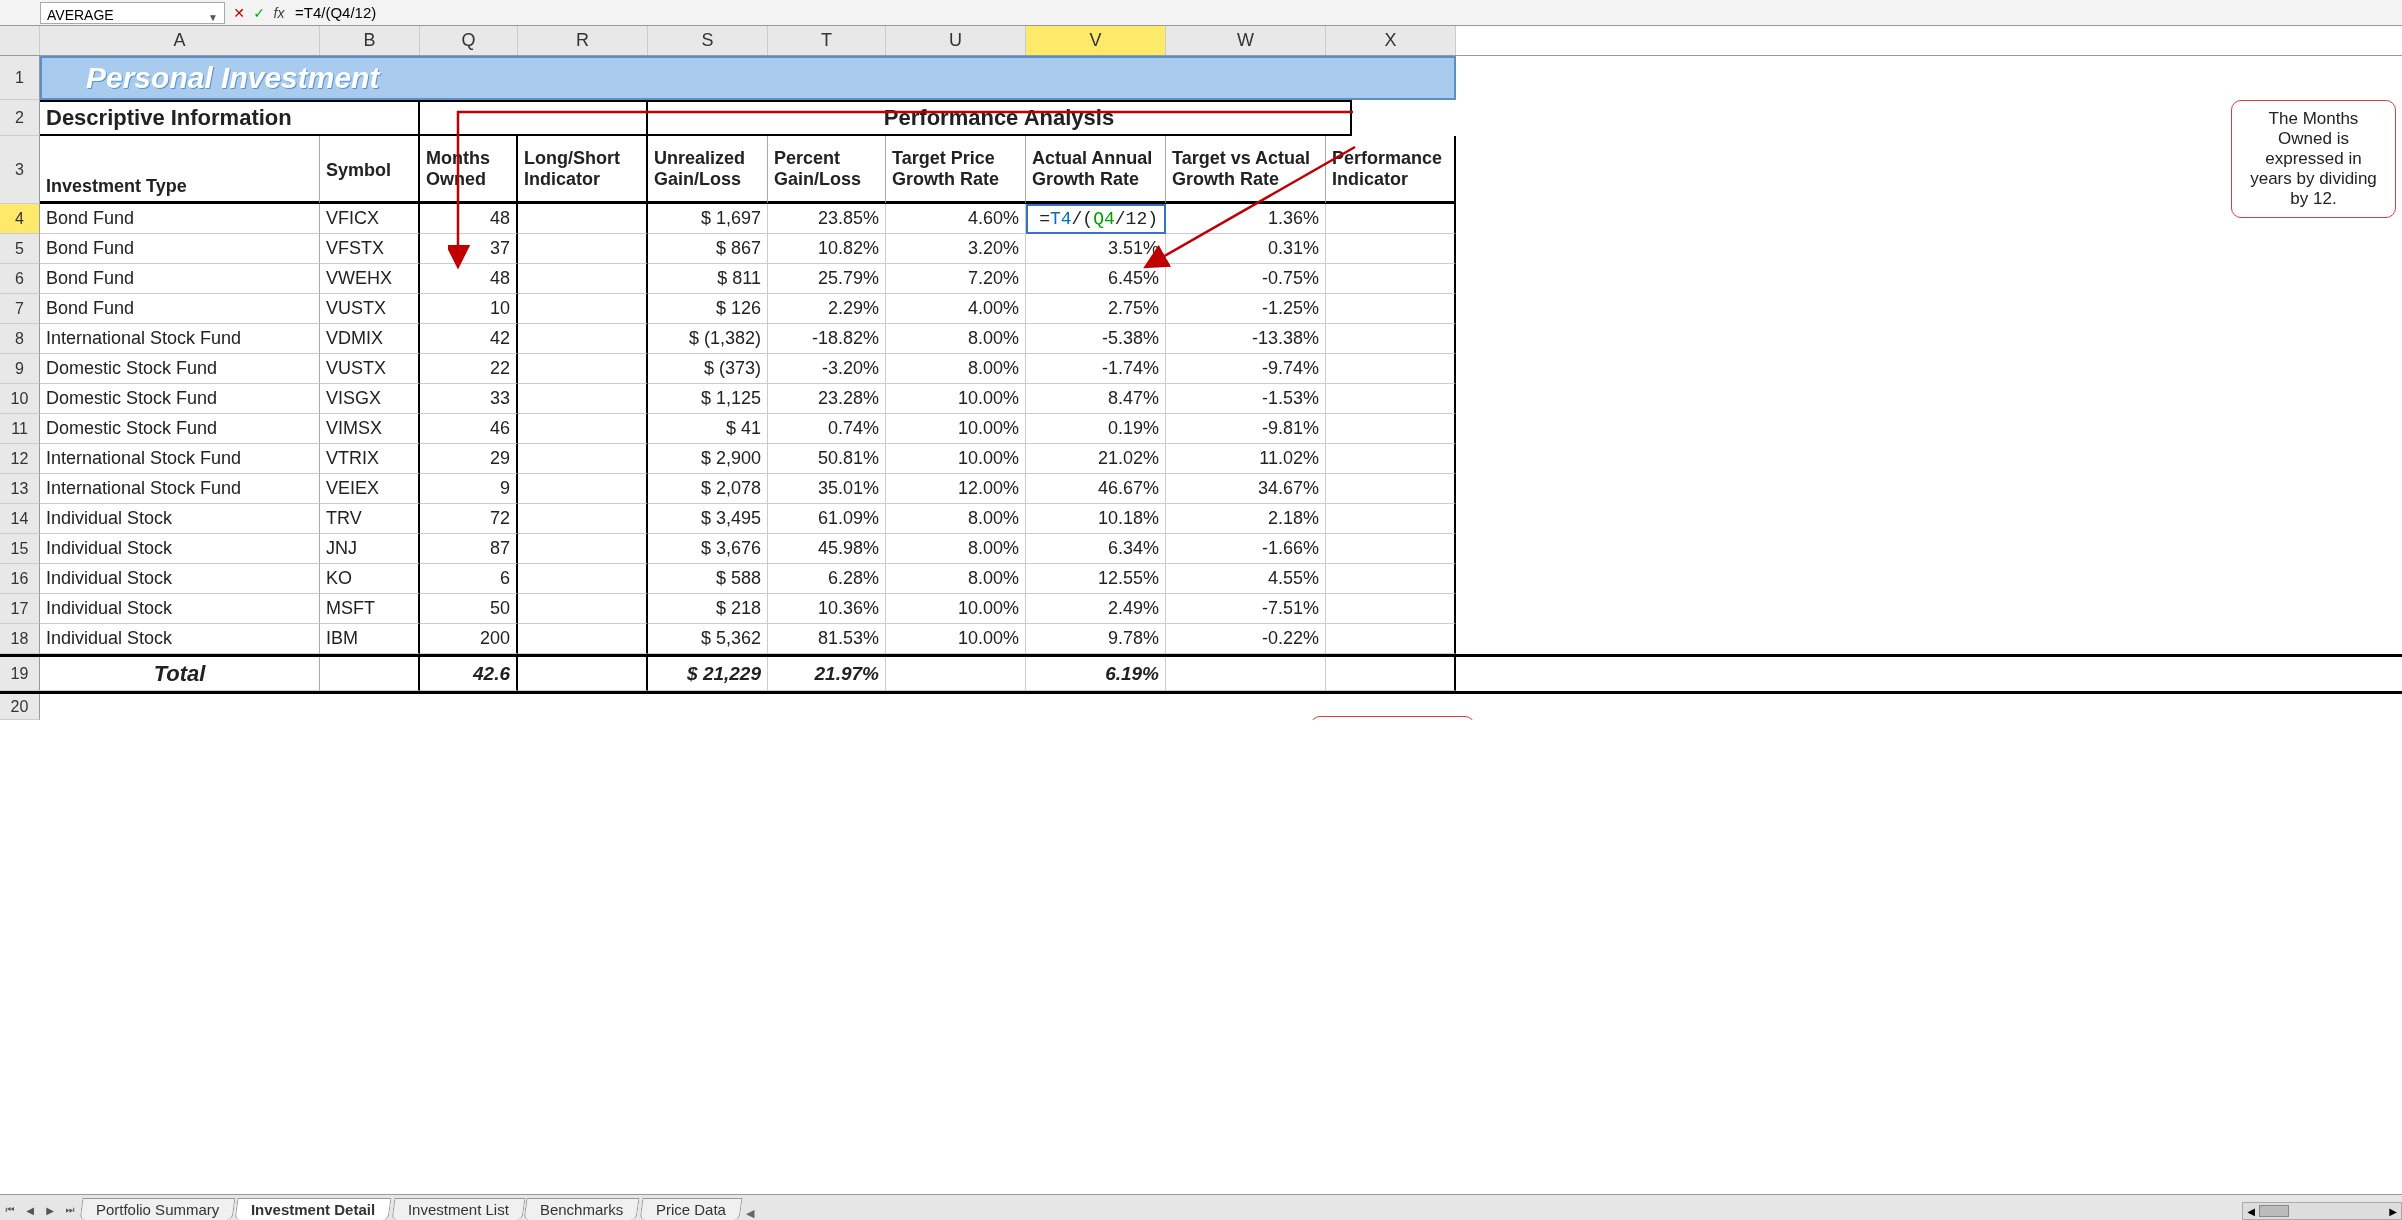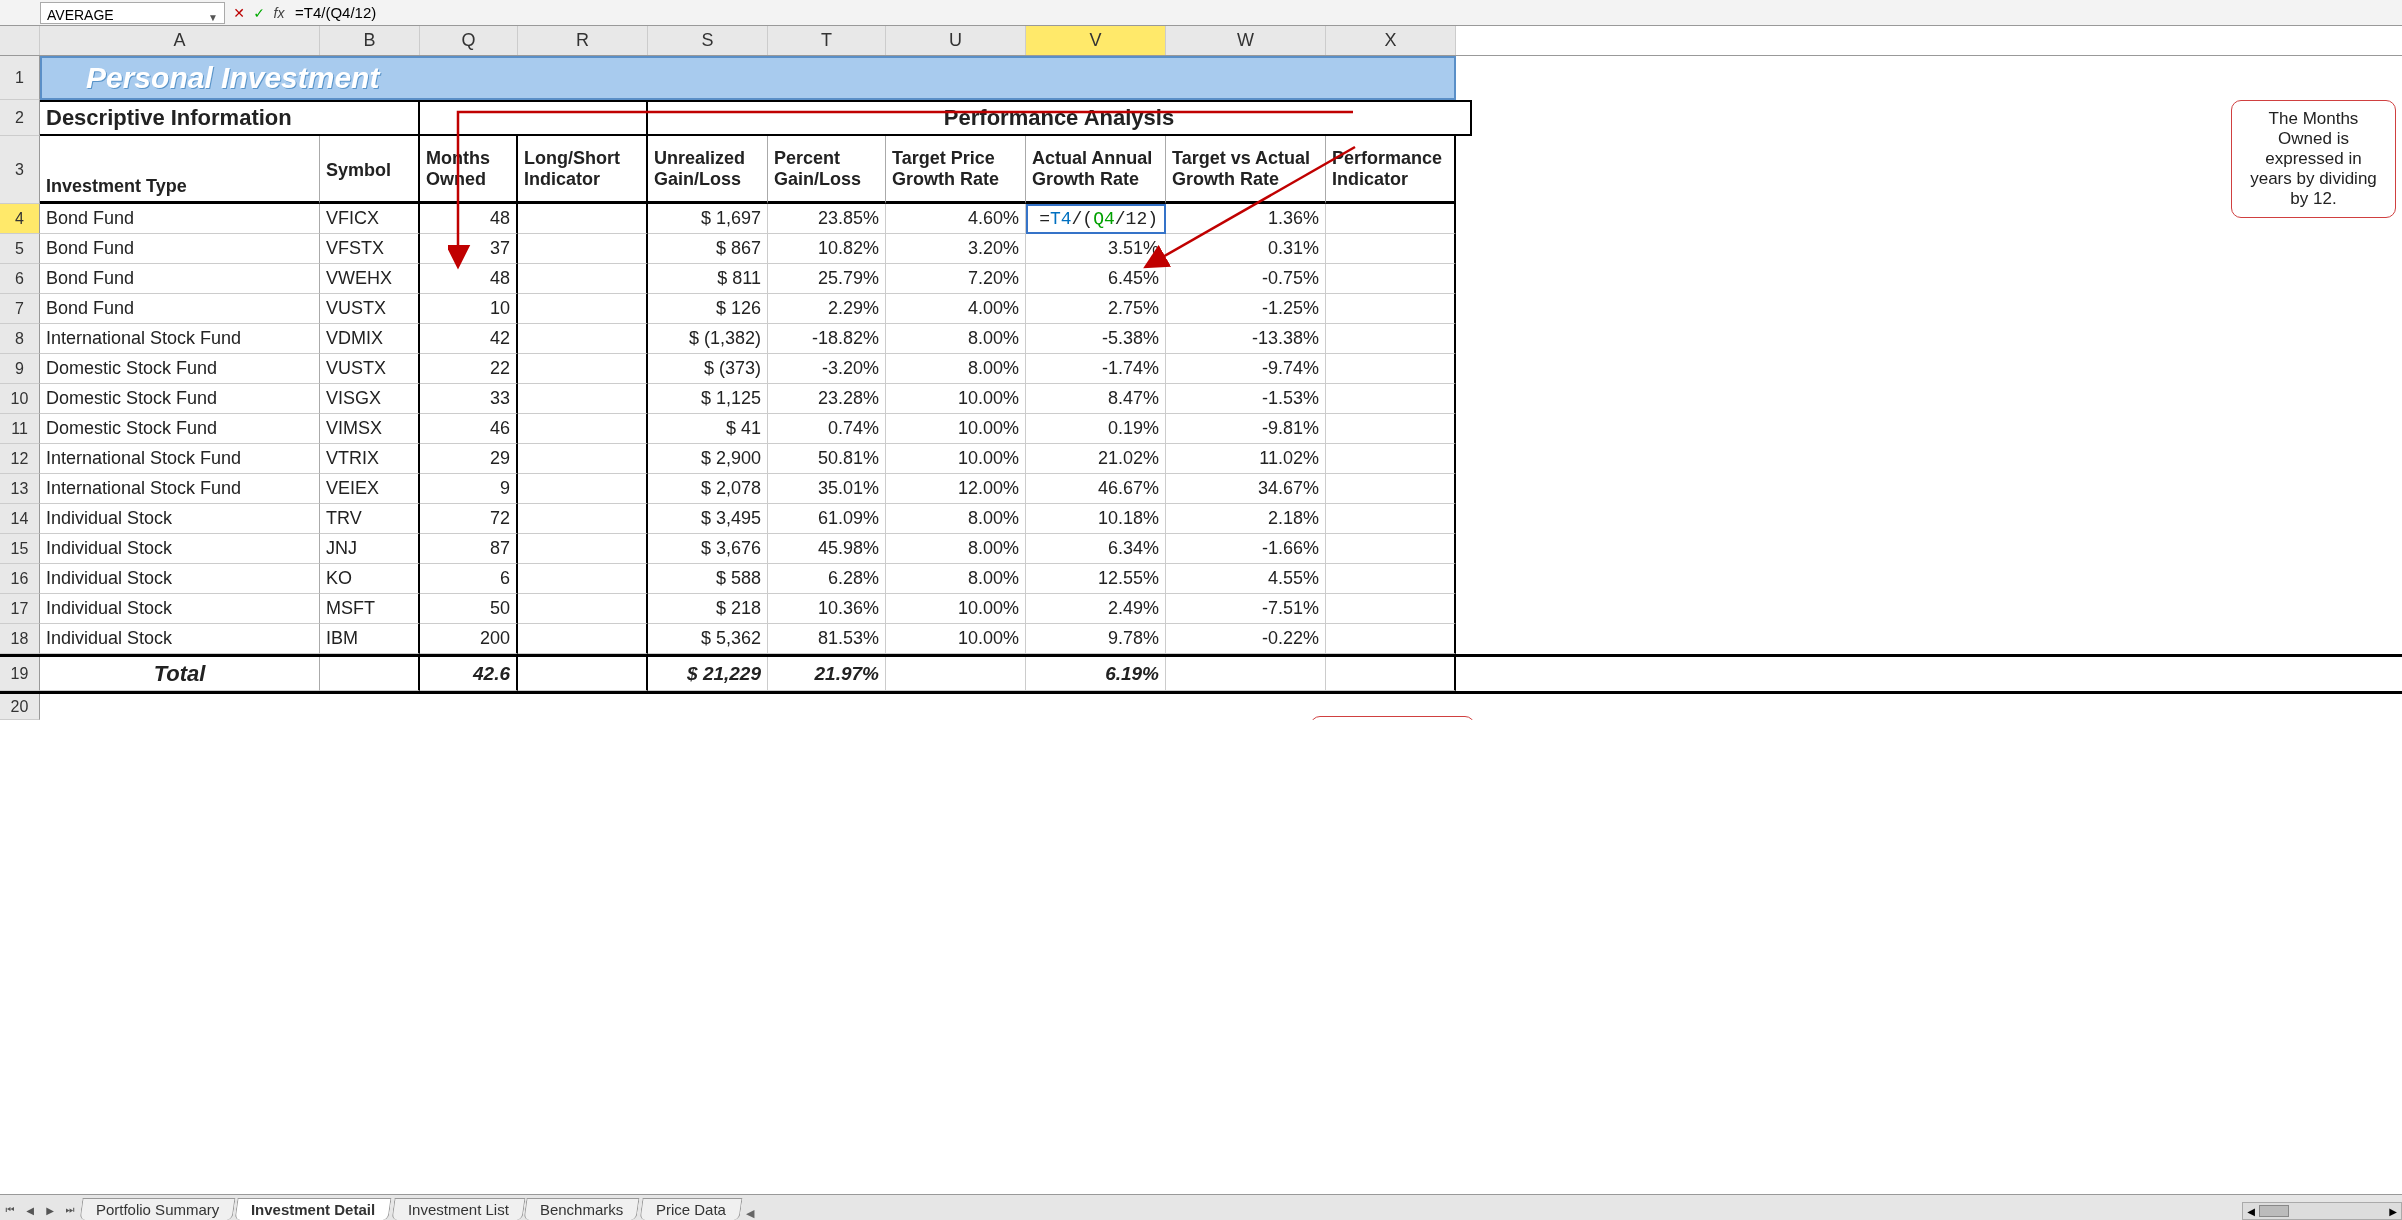--- a/index.html
+++ b/index.html
@@ -41,21 +41,21 @@
 
 .row1 { height: 44px; }
 .title-cell { width: 1416px; background: #a8cbee; border: 2px solid #5a8fc7; display: flex; align-items: center; padding-left: 44px; }
 .title-text { font-size: 30px; font-weight: bold; font-style: italic; color: #fff; text-shadow: 1px 1px 0 #5994c9; }
 
 
 .row2 { height: 36px; }
 .sect { font-weight: bold; font-size: 22px; background: #fff; border-top: 2px solid #000; border-bottom: 2px solid #000; }
 .sect-desc { width: 380px; border-right: 2px solid #000; }
 .sect-gap { width: 228px; border-right: 2px solid #000; }
-.sect-perf { width: 824px; justify-content: center; border-right: 2px solid #000; }
+.sect-perf { width: 704px; justify-content: center; border-right: 2px solid #000; }
 
 
 .row3 { height: 68px; }
 .hdr { font-weight: bold; font-size: 18px; line-height: 1.15; white-space: normal; border-bottom: 3px solid #000; }
 .hdr.A { border-right: 1px solid #aaa; align-items: flex-end; padding-bottom: 4px; }
 .hdr.B { border-right: 2px solid #000; align-items: flex-end; padding-bottom: 20px; }
 .hdr.Q,.hdr.R { border-right: 2px solid #000; }
 .hdr.S,.hdr.T,.hdr.U,.hdr.V,.hdr.W { border-right: 1px solid #aaa; }
 .hdr.X { border-right: 2px solid #000; }
 

